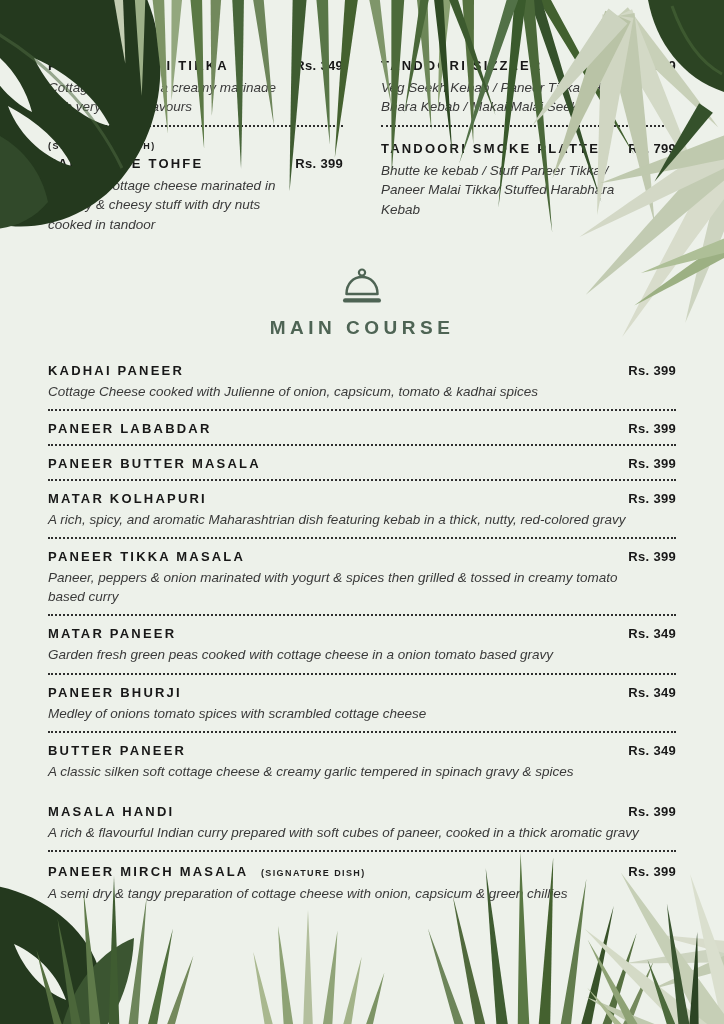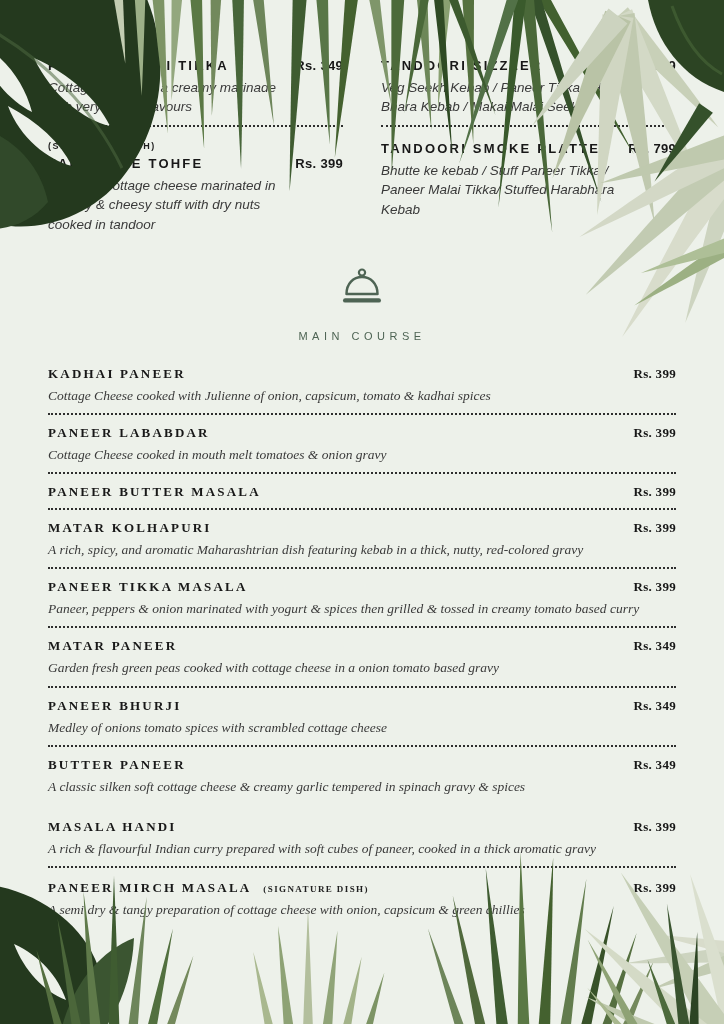--- a/index.html
+++ b/index.html
@@ -20,25 +20,25 @@
   .name{font-weight:bold;font-size:13px;letter-spacing:2.2px;color:#181818;}
   .price{font-weight:bold;font-size:13px;letter-spacing:.3px;white-space:nowrap;color:#181818;}
   .desc{font-style:italic;font-size:13.5px;line-height:1.42;color:#3a3a3a;margin-top:5px;}
   .starters .desc{max-width:245px;}
   .divider{border-bottom:2px dotted #2e2e2e;margin-top:9px;height:0;}
   .tag{font-size:9px;font-weight:bold;letter-spacing:1.6px;color:#1f1f1f;margin-bottom:5px;}
   .tag-inline{font-size:9px;font-weight:bold;letter-spacing:1.4px;color:#1f1f1f;margin-left:8px;}
 
   
   .section-head{text-align:center;margin-top:34px;}
-  .section-title{font-size:11px;font-weight:normal;letter-spacing:4.5px;color:#4e6454;margin-top:22px;}
+  .section-title{font-size:19px;font-weight:bold;letter-spacing:4.5px;color:#4e6454;margin-top:9px;}
 
   
   .main-list{margin-top:14px;}
-  .m-item{padding-top:10px;font-family:Liberation Serif, serif;}
+  .m-item{padding-top:10px;}
   .m-item.mt{margin-top:13px;}
   .m-item .desc{max-width:608px;margin-top:4px;}
   .m-item .divider{margin-top:8px;}
 
   
   .leaves{position:absolute;inset:0;z-index:2;pointer-events:none;}
 </style>
 </head>
 <body>
 
@@ -104,21 +104,20 @@
         </div>
         <div class="desc">Cottage Cheese cooked with Julienne of onion, capsicum, tomato &amp; kadhai spices</div>
         <div class="divider"></div>
       </div>
 
       <div class="m-item">
         <div class="row">
           <span class="name">PANEER LABABDAR</span>
           <span class="price">Rs. 399</span>
         </div>
-        <div class="desc">Cottage Cheese cooked in mouth melt tomatoes &amp; onion gravy</div>
         <div class="divider"></div>
       </div>
 
       <div class="m-item">
         <div class="row">
           <span class="name">PANEER BUTTER MASALA</span>
           <span class="price">Rs. 399</span>
         </div>
         <div class="divider"></div>
       </div>

